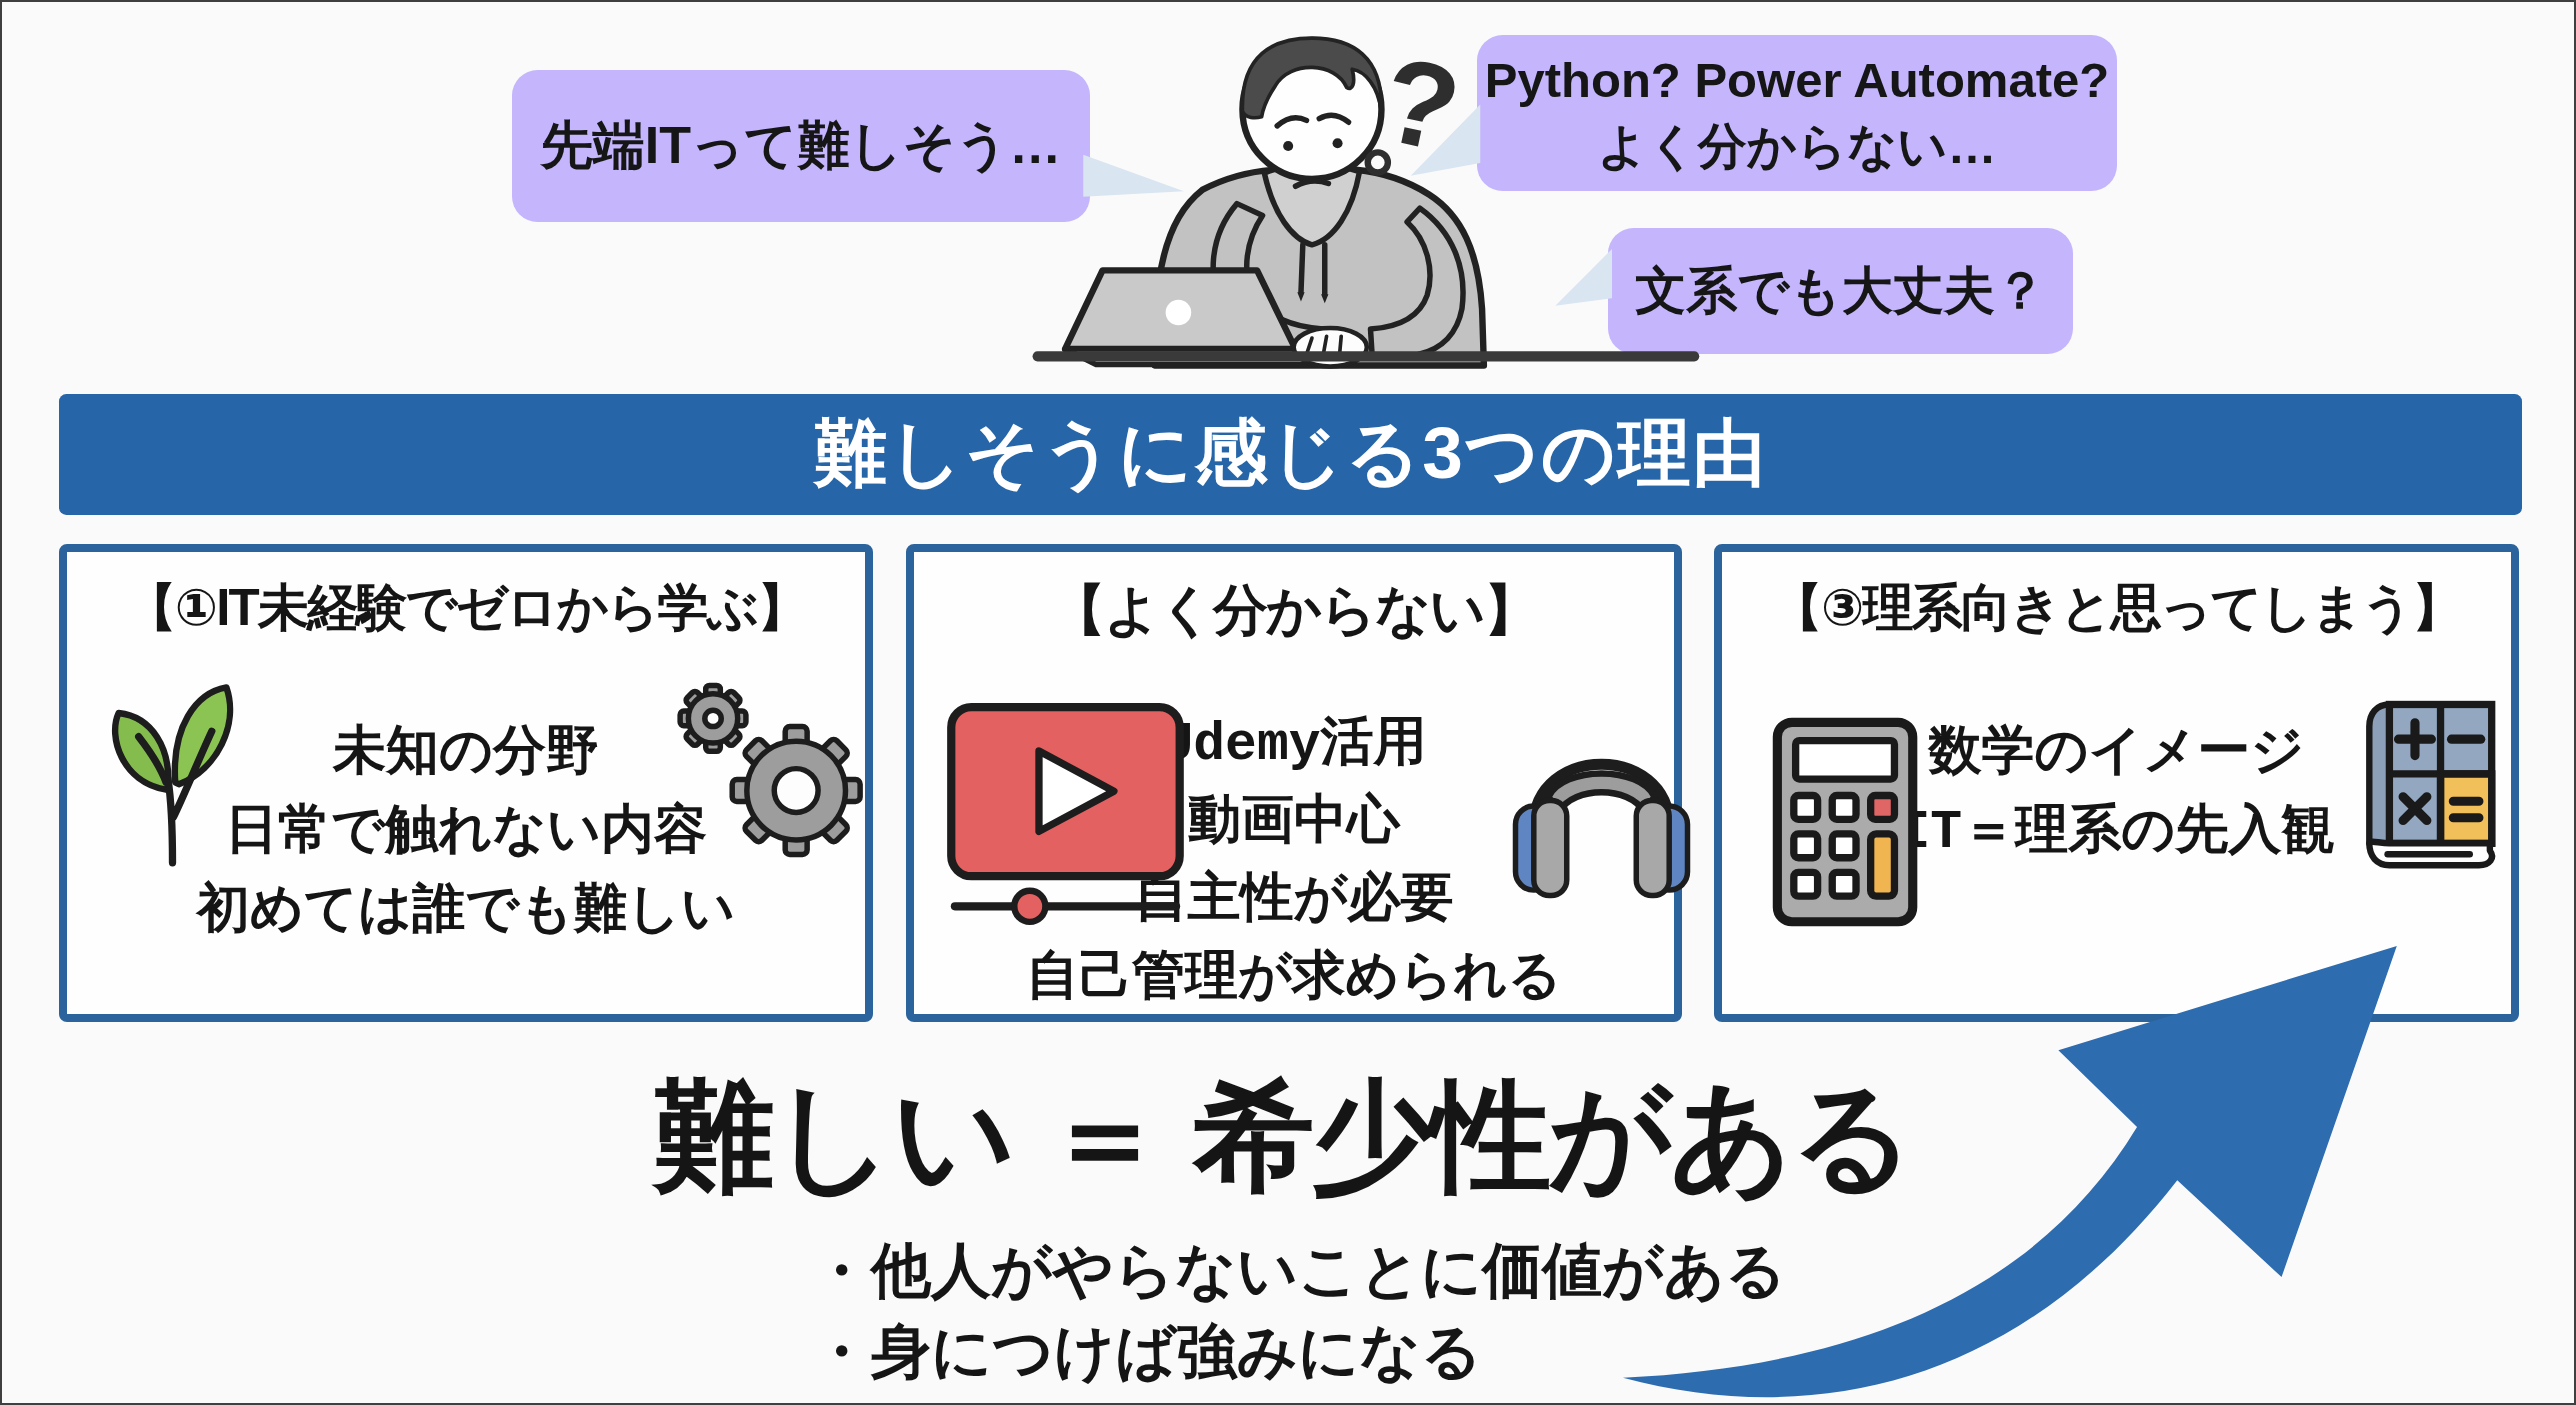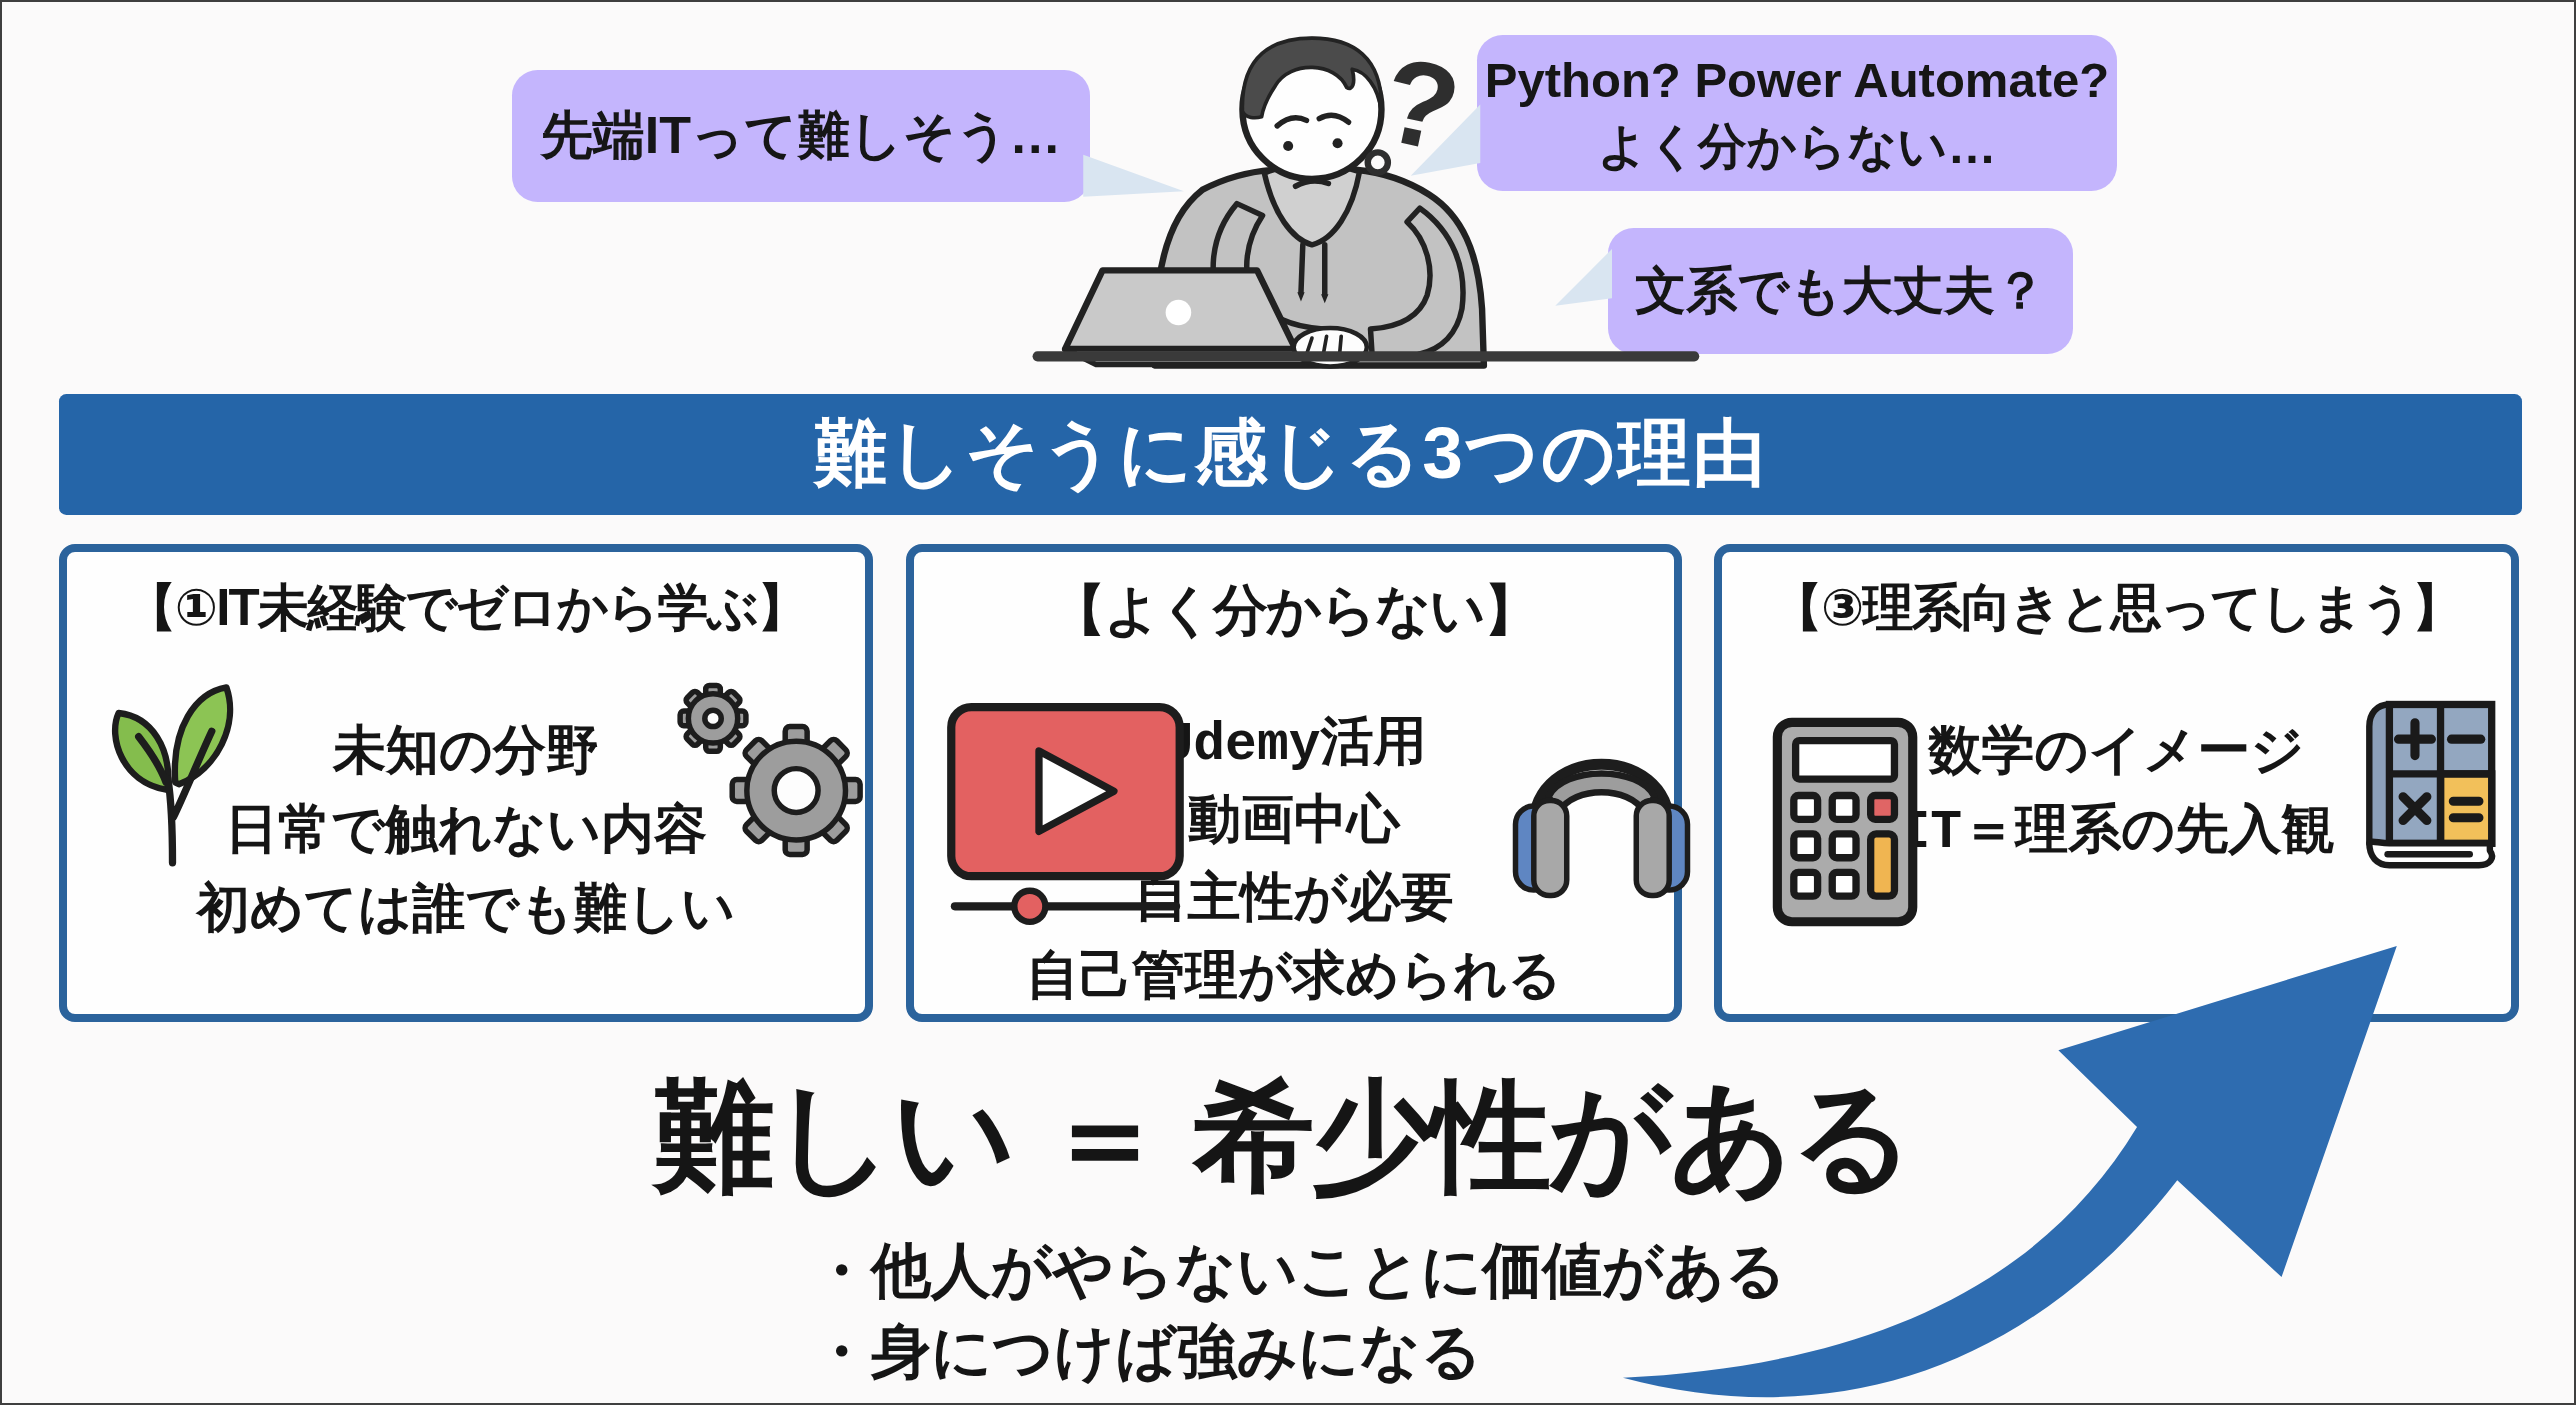--- a/index.html
+++ b/index.html
@@ -16,36 +16,36 @@
   
   .bubble{
     position:absolute;
     background:#c4b5fd;
     border-radius:25.6px;
     display:flex;align-items:center;justify-content:center;
     text-align:center;
     font-weight:900;
     color:#161616;
   }
-  .bubble-left{left:510px;top:68px;width:578px;height:132px;font-size:52px;}
+  .bubble-left{left:510px;top:68px;width:578px;height:152px;font-size:52px;}
   .bubble-r1{left:1475px;top:33px;width:640px;height:156px;font-size:49px;line-height:66px;}
   .bubble-r2{left:1606px;top:226px;width:465px;height:126px;font-size:51px;}
   .tails{position:absolute;left:0;top:0;width:2576px;height:1405px;pointer-events:none;}
   
   .banner{
     position:absolute;left:57px;top:392px;width:2463px;height:121px;
     border-radius:7.3px;
     display:flex;align-items:center;justify-content:center;
     font-size:73px;font-weight:900;color:#ffffff;letter-spacing:1.8px;
   }
   
   .rbox{
     position:absolute;top:542px;height:478px;
     background:#fefefe;
-    border:8.2px solid #2b639c;border-radius:16px;
+    border:8.2px solid #2b639c;border-radius:8px;
     box-sizing:border-box;
   }
   .rbox .title{
     margin-top:22px;text-align:center;
     font-size:51px;font-weight:900;letter-spacing:-1.8px;white-space:nowrap;
   }
   .rbox .lines{
     position:absolute;left:0;right:0;top:163px;
     text-align:center;font-size:53px;font-weight:900;line-height:79px;font-family:Liberation Mono, monospace;
   }

